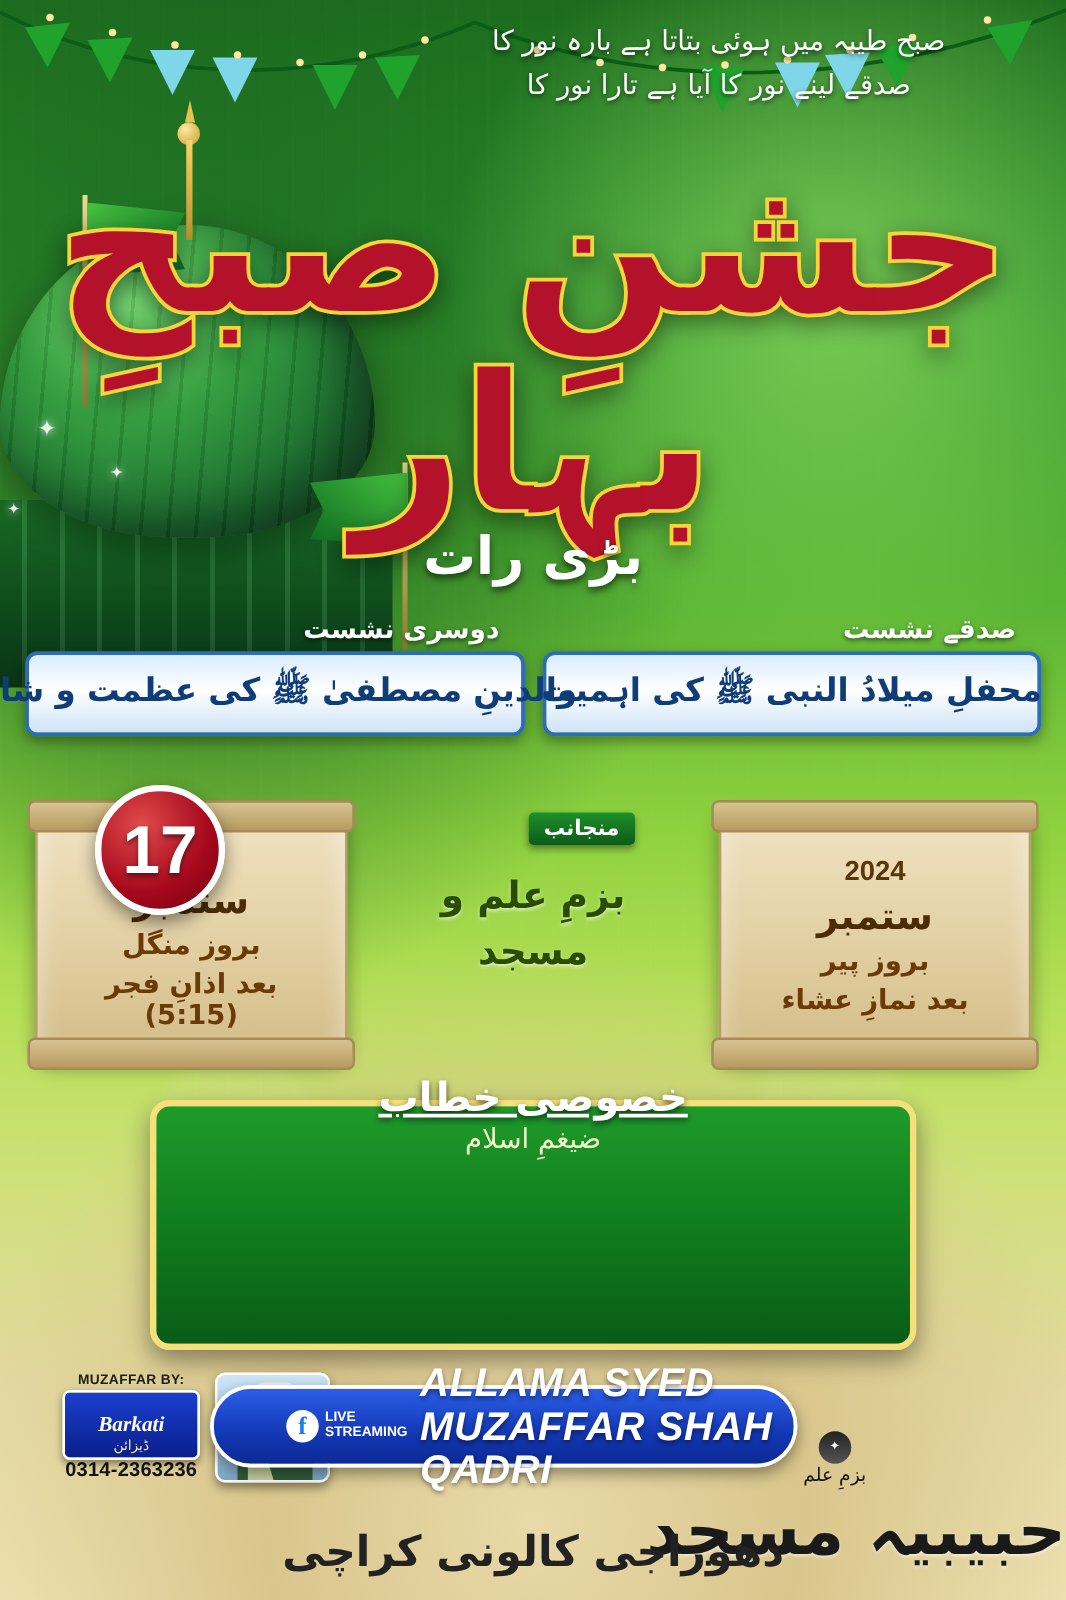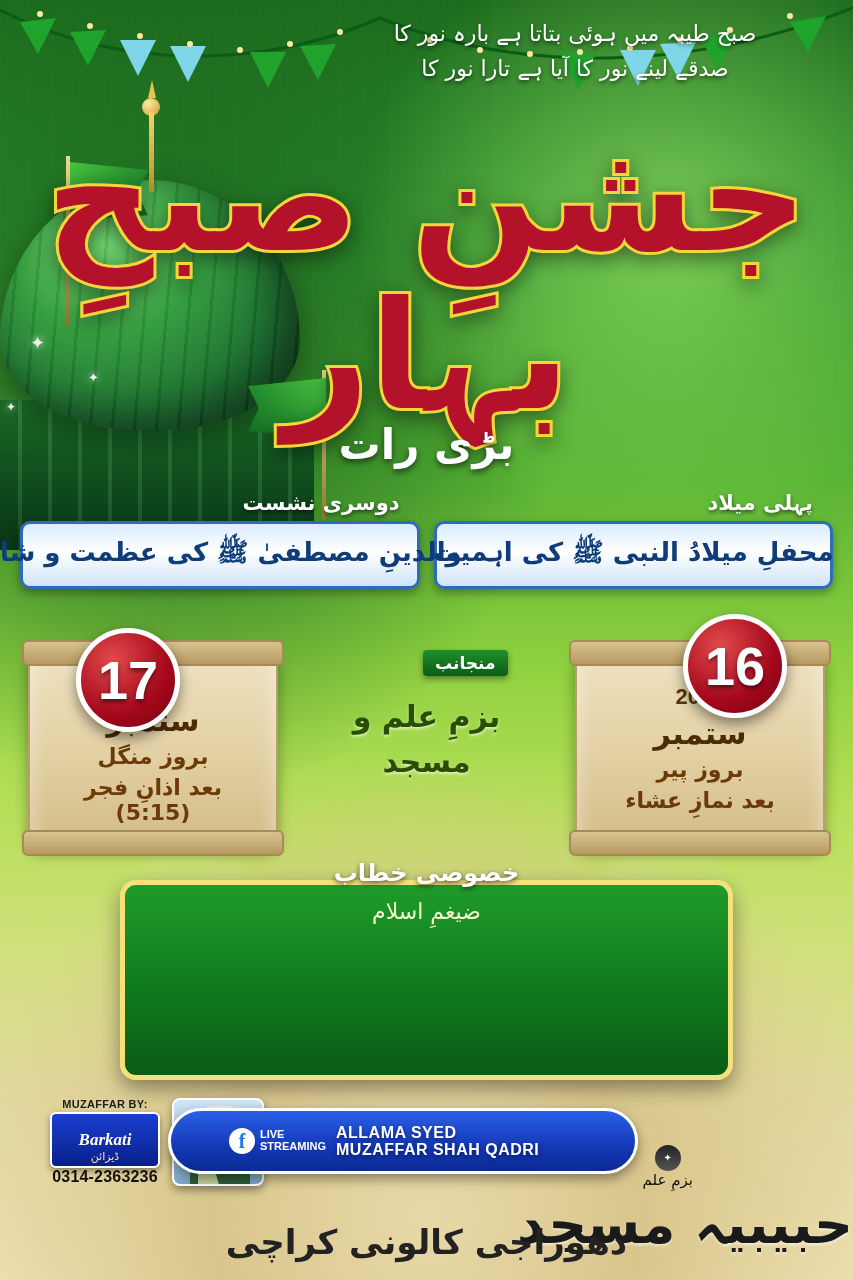--- a/index.html
+++ b/index.html
@@ -193,22 +193,23 @@
   
   .speaker-panel {
     position:absolute; left: 120px; right: 120px; top: 880px; height: 200px;
     background: linear-gradient(180deg,#1f9b2a 0%, #0f7a1d 55%, #0a5c16 100%);
     border: 5px solid #f5e07a; border-radius: 16px;
     box-shadow: 0 8px 20px rgba(0,0,0,.4);
     direction: rtl; text-align:center;
   }
   .speaker-kicker {
     position:absolute; left:0; right:0; top: -26px;
-    font-family:"DejaVu Sans", sans-serif; font-size: 24px; font-weight:bold; color:#ffffff;
+    font-family:"DejaVu Sans", sans-serif; font-size: 32px; font-weight:bold; color:#ffffff;
     text-shadow: 0 2px 5px rgba(0,0,0,.65);
+    text-decoration: underline;
   }
   .speaker-title {
     position:absolute; left:0; right:0; top: 14px;
     font-family:"DejaVu Sans", sans-serif; font-size: 22px; color:#f3f7c9;
   }
   .speaker-name {
     position:absolute; left:0; right:0; top: 46px;
     font-family:"DejaVu Sans", sans-serif; font-size: 62px; font-weight:bold; color:#ffffff;
     text-shadow: 0 4px 8px rgba(0,0,0,.55);
     line-height: 1.35;
@@ -241,22 +242,23 @@
   }
   .live-badge { display:flex; align-items:center; gap:5px; margin-right: 10px; }
   .fb-circle {
     width: 26px; height: 26px; border-radius: 50%; background:#fff; color:#1877f2;
     font-family:"Liberation Serif", serif; font-weight:bold; font-size: 20px;
     display:flex; align-items:center; justify-content:center; line-height:1;
   }
   .live-text { color:#fff; font-size: 11px; font-weight:bold; line-height:1.05; }
   .live-name {
     color:#fff; font-family:"Liberation Sans", sans-serif; font-weight:bold;
-    font-size: 16px; line-height: 1.08; letter-spacing: .5px;
+    font-size: 32px; line-height: 1.08; letter-spacing: .5px;
     text-shadow: 0 2px 4px rgba(0,0,0,.45);
+    font-style: italic;
   }
   .speaker-photo {
     position:absolute; left: 172px; top: 1098px; width: 92px; height: 88px;
     border-radius: 8px; overflow:hidden;
     background: linear-gradient(180deg,#cfe6f7,#7fa8c7);
     border: 2px solid #fff; box-shadow: 0 4px 8px rgba(0,0,0,.4);
   }
   .sp-head { position:absolute; left: 33px; top: 14px; width: 26px; height: 26px; border-radius:50%; background:#e8c49a; }
   .sp-cap { position:absolute; left: 29px; top: 6px; width: 34px; height: 14px; border-radius: 8px 8px 2px 2px; background:#f2f2f2; }
   .sp-beard { position:absolute; left: 33px; top: 28px; width: 26px; height: 16px; border-radius: 0 0 14px 14px; background:#6b6b6b; }
@@ -354,21 +356,21 @@
   <div class="couplet">
     <div>صبح طیبہ میں ہوئی بتاتا ہے بارہ نور کا</div>
     <div>صدقے لینے نور کا آیا ہے تارا نور کا</div>
   </div>
 
   <div class="title-main">جشنِ صبحِ بہار</div>
   <div class="title-sub">بڑی رات</div>
 
   <div class="sessions">
     <div class="session">
-      <div class="session-label">پہلی میلاد</div>
+      <div class="session-label">صدقے نشست</div>
       <div class="session-band">
         <span>محفلِ میلادُ النبی ﷺ کی اہمیت</span>
       </div>
     </div>
     <div class="session">
       <div class="session-label">دوسری نشست</div>
       <div class="session-band">
         <span>والدینِ مصطفیٰ ﷺ کی عظمت و شان</span>
       </div>
     </div>
@@ -387,21 +389,20 @@
 
     <div class="scroll scroll-17">
       <div class="scroll-inner">
         <div class="scroll-year">2024</div>
         <div class="scroll-date">ستمبر</div>
         <div class="scroll-time">بروز منگل</div>
         <div class="scroll-time">بعد اذانِ فجر (5:15)</div>
       </div>
     </div>
 
-    <div class="day-badge badge-16">16</div>
     <div class="day-badge badge-17">17</div>
 
     <div class="mid-box">
       <div class="mid-ribbon">منجانب</div>
       <div class="mid-text">بزمِ علم و مسجد</div>
     </div>
   </div>
 
   <div class="speaker-panel">
     <div class="speaker-kicker">خصوصی خطاب</div>

